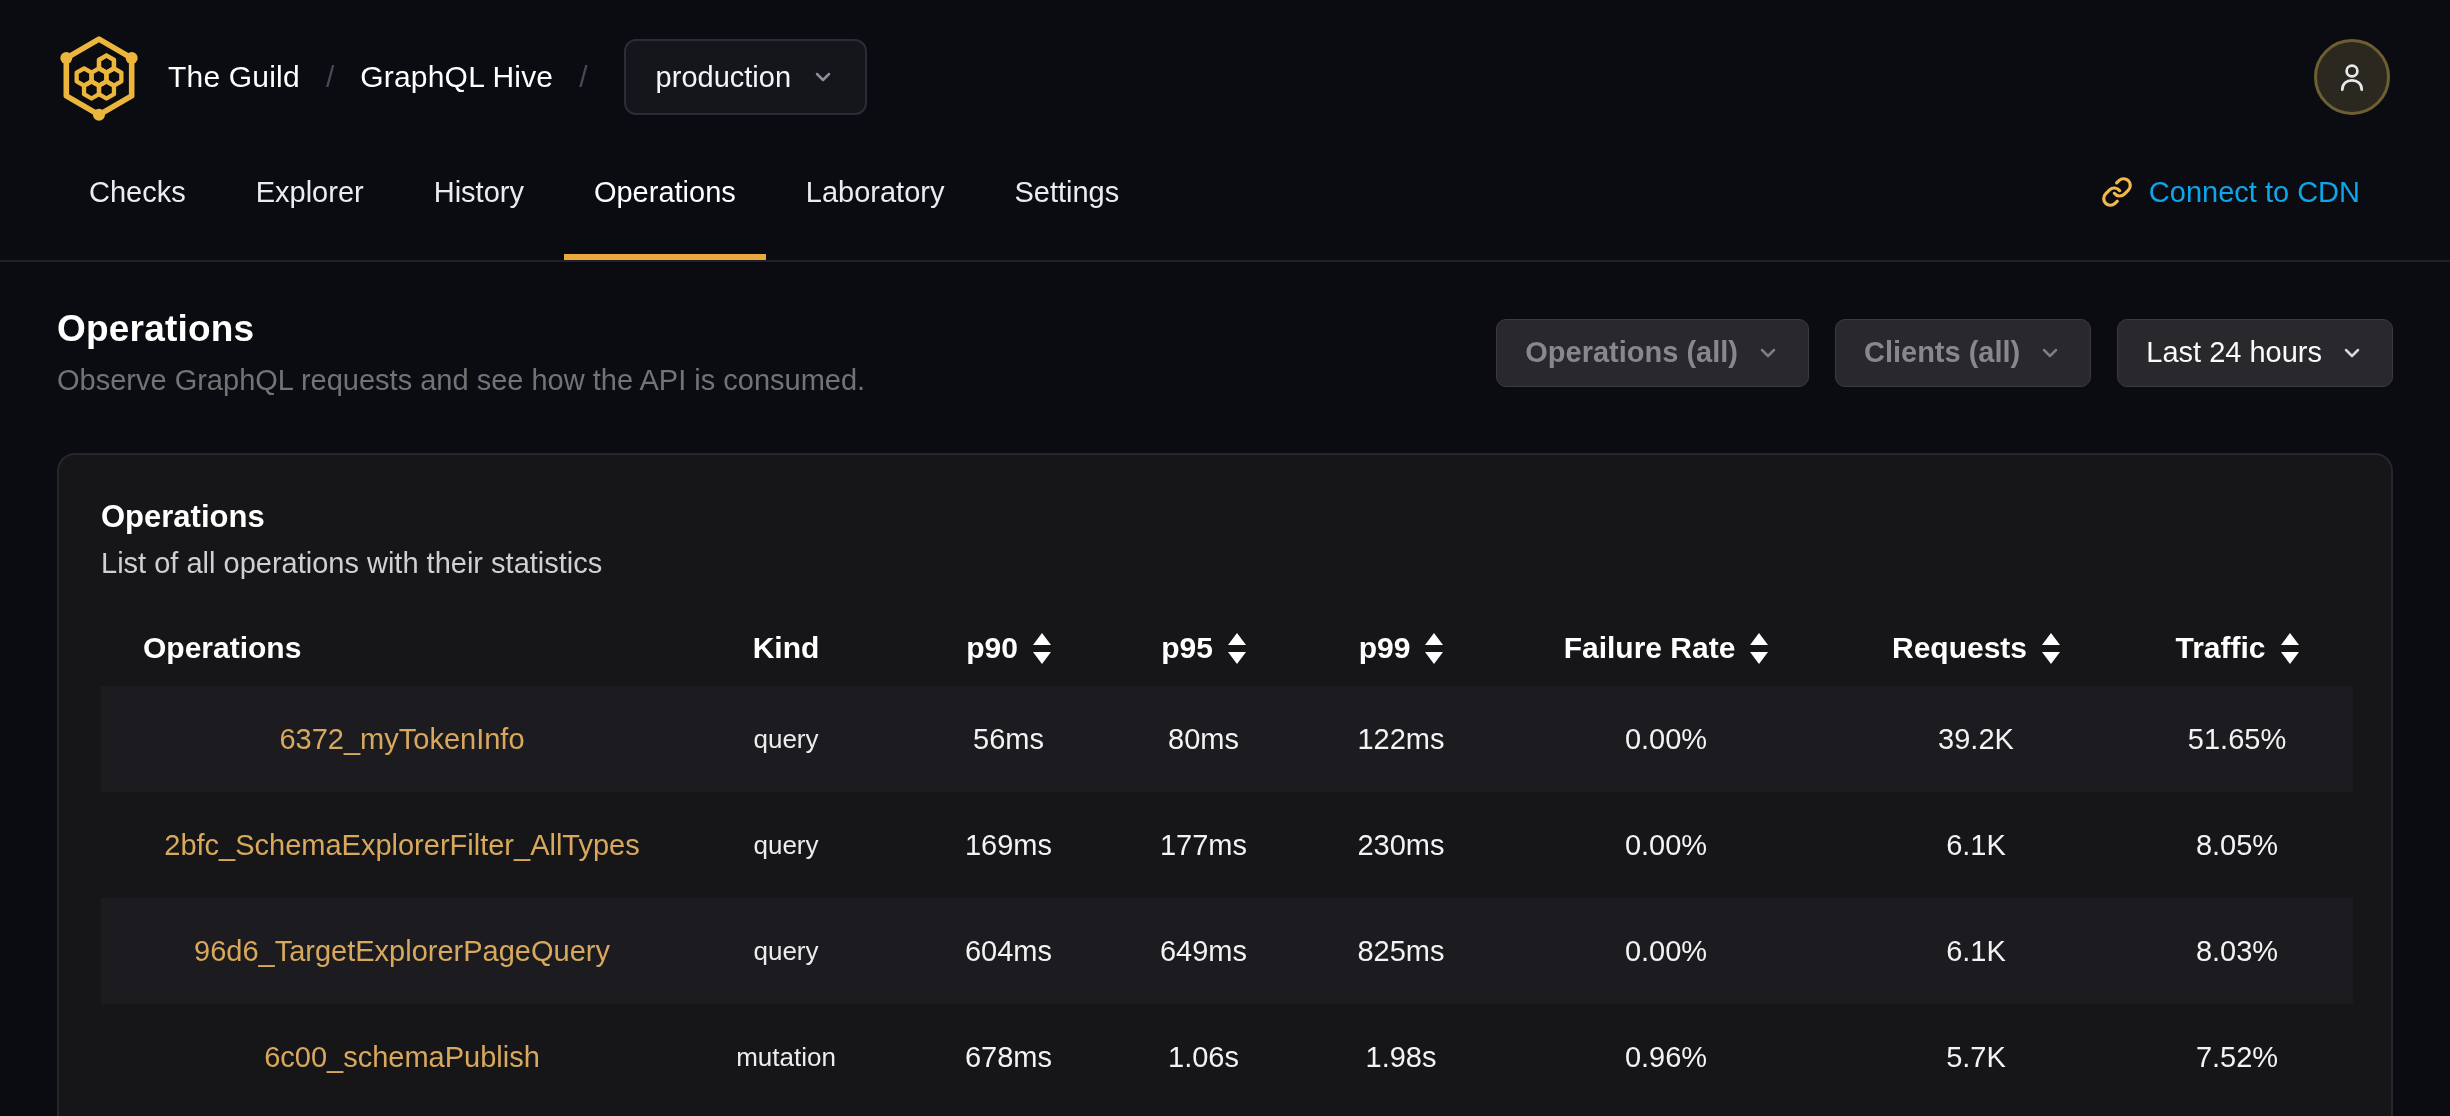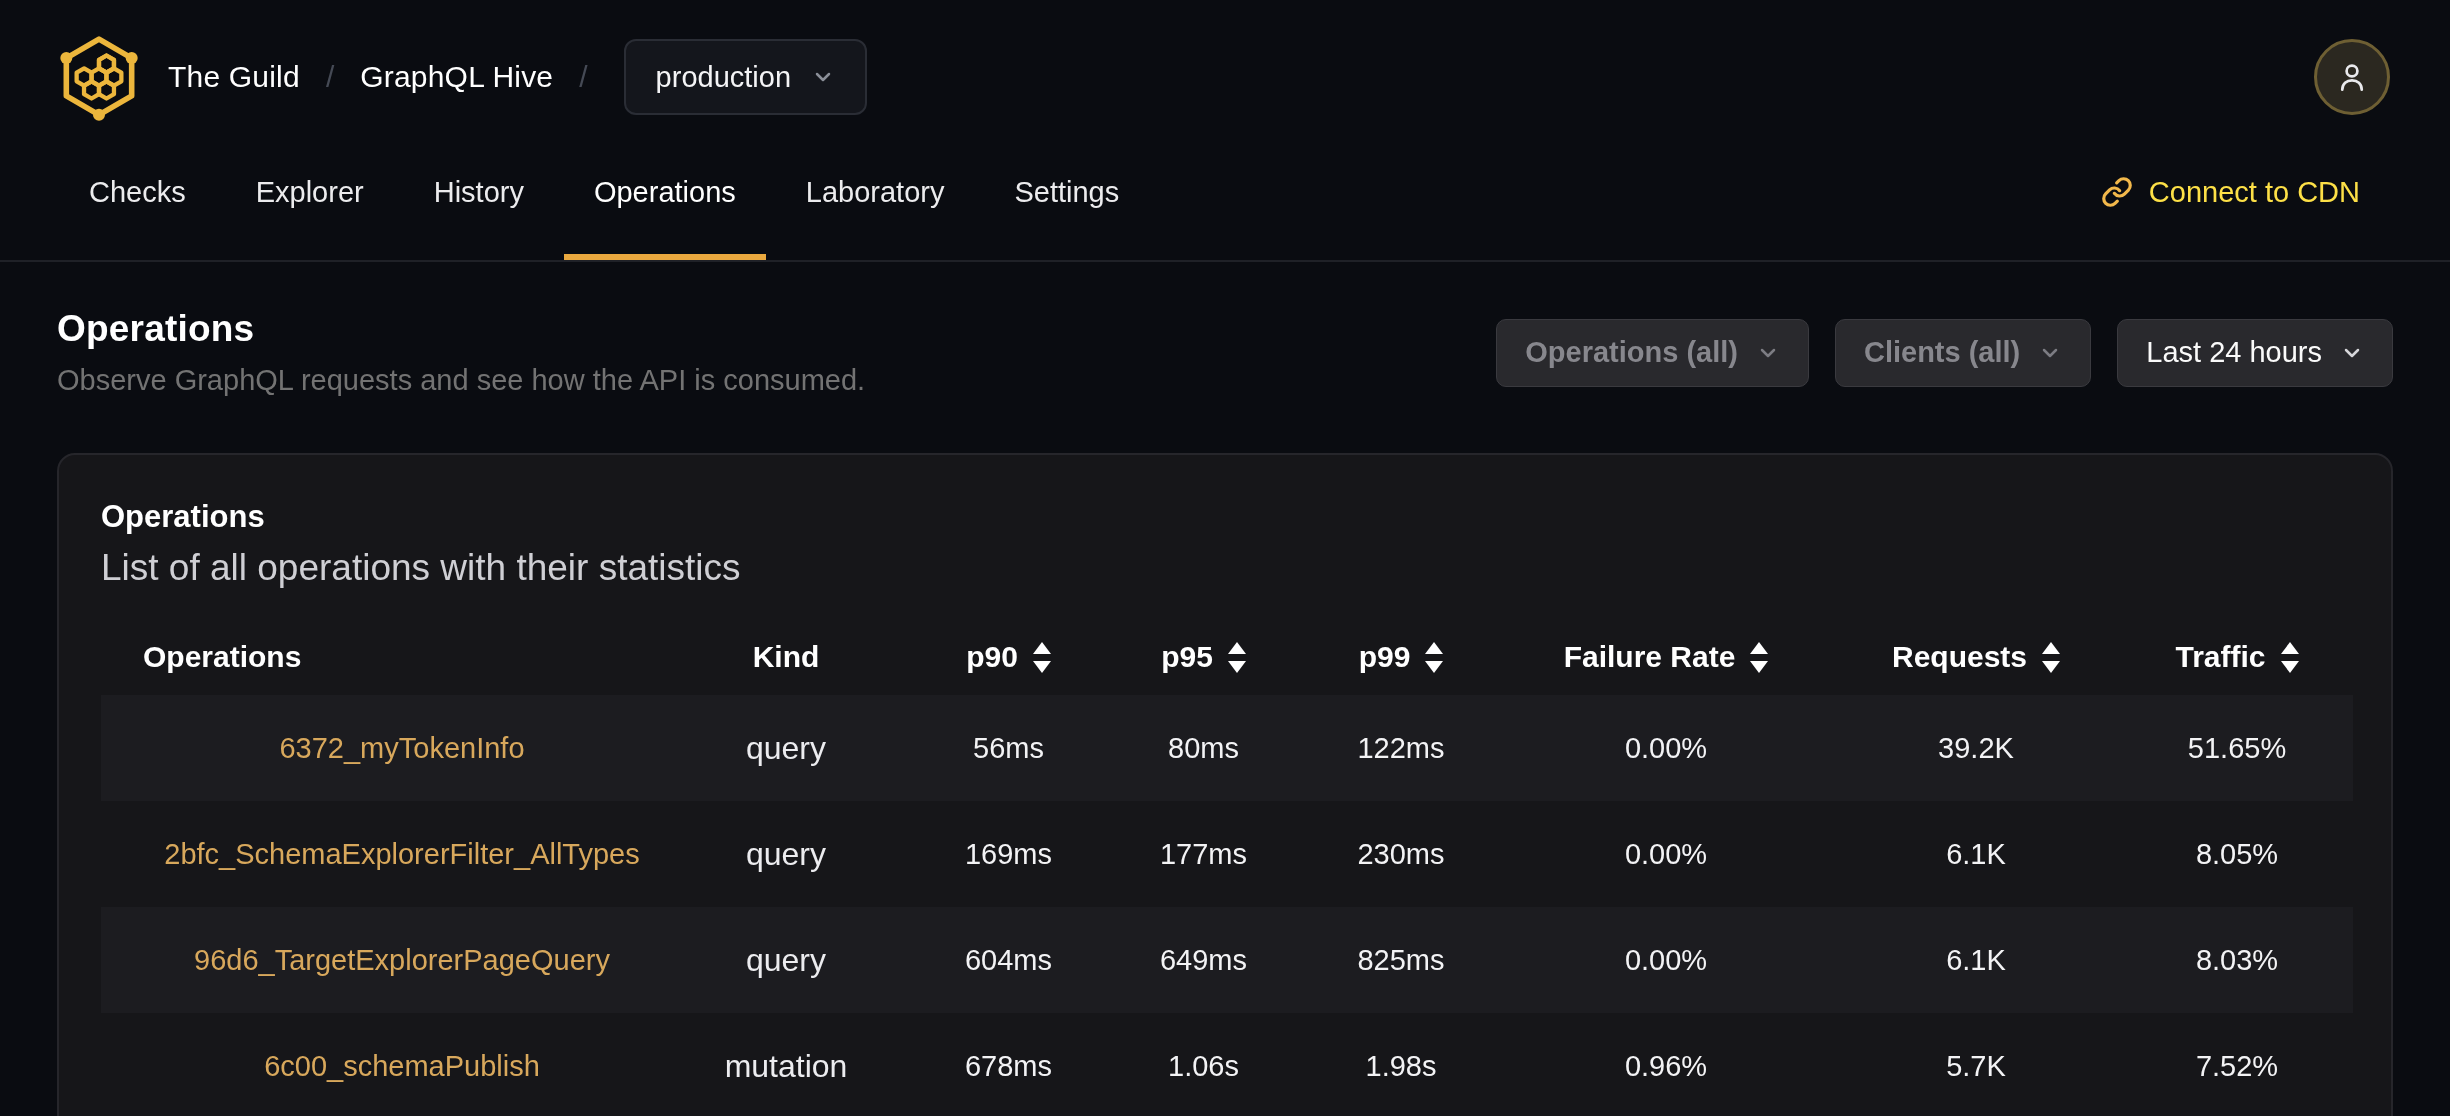--- a/index.html
+++ b/index.html
@@ -40,21 +40,21 @@
     border-bottom: 2px solid #1f2127;
   }
   .nav-tab {
     display: flex; align-items: center; padding: 6px 30px 0 30px; margin-right: 10px;
     font-size: 29px; font-weight: 500; color: #ececee;
     border-bottom: 6px solid transparent; cursor: pointer;
   }
   .nav-tab.active { color: #ffffff; border-bottom-color: #eaa93f; }
   .cdn-link {
     margin-left: auto; display: flex; align-items: center; gap: 16px;
-    color: #fde047; font-size: 29px; font-weight: 500; cursor: pointer;
+    color: #0ea5e9; font-size: 29px; font-weight: 500; cursor: pointer;
   }
   .cdn-link svg { width: 32px; height: 32px; stroke: #f2b84b; stroke-width: 2.4; fill: none; stroke-linecap: round; stroke-linejoin: round; }
 
   
   .page-main { padding: 0 57px; }
   .title-row { display: flex; align-items: center; justify-content: space-between; margin-top: 46px; }
   .page-title { font-size: 37px; font-weight: 700; letter-spacing: .2px; }
   .page-subtitle { font-size: 29px; color: #737373; margin-top: 14px; }
   .filters { display: flex; align-items: center; gap: 26px; }
   .filter-btn {
@@ -67,39 +67,39 @@
   .filter-btn.enabled { color: #fafafa; font-weight: 500; }
   .filter-btn.enabled .chev { stroke: #d6d6da; }
 
   
   .ops-card {
     margin-top: 56px; background: #161619;
     border: 2px solid #26262b; border-radius: 18px;
     padding: 44px 42px 60px;
   }
   .card-title { font-size: 31px; font-weight: 700; }
-  .card-subtitle { font-size: 37px; color: #cfcfd4; margin-top: 12px; }
+  .card-subtitle { font-size: 29px; color: #cfcfd4; margin-top: 12px; }
 
   table { width: 100%; border-collapse: collapse; table-layout: fixed; margin-top: 30px; }
   thead th { height: 76px; font-size: 30px; font-weight: 700; color: #ffffff; vertical-align: middle; }
   th.left { text-align: left; padding-left: 42px; }
   th.mid, td.mid { text-align: center; }
   .th-inner { display: inline-flex; align-items: center; }
   th.sortable { cursor: pointer; }
   .sort { display: inline-flex; flex-direction: column; gap: 7px; margin-left: 15px; }
   .sort i { display: block; width: 0; height: 0; border-left: 9px solid transparent; border-right: 9px solid transparent; }
   .sort .up { border-bottom: 12px solid #ffffff; }
   .sort .down { border-top: 12px solid #ffffff; }
 
   tbody tr { height: 106px; }
   tbody tr:nth-child(odd) { background: #1c1c20; }
   td { vertical-align: middle; font-size: 29px; color: #f3f3f5; }
   td.name { padding-left: 42px; text-align: center; }
   td.name a { color: #d8a85c; text-decoration: none; cursor: pointer; }
-  td.kind { font-size: 32px; color: #ececef; text-align: center; }
+  td.kind { font-size: 26px; color: #ececef; text-align: center; }
 </style>
 </head>
 <body>
 
 <header class="app-header">
   <div class="header-left">
     <svg class="logo-svg" viewBox="0 0 100 100">
       <g stroke="#ecb63c" stroke-width="6.5" fill="none" stroke-linecap="round" stroke-linejoin="round">
         <path d="M50 6 L88 28 L88 72 L50 94 L12 72 L12 28 Z"></path>
       </g>

